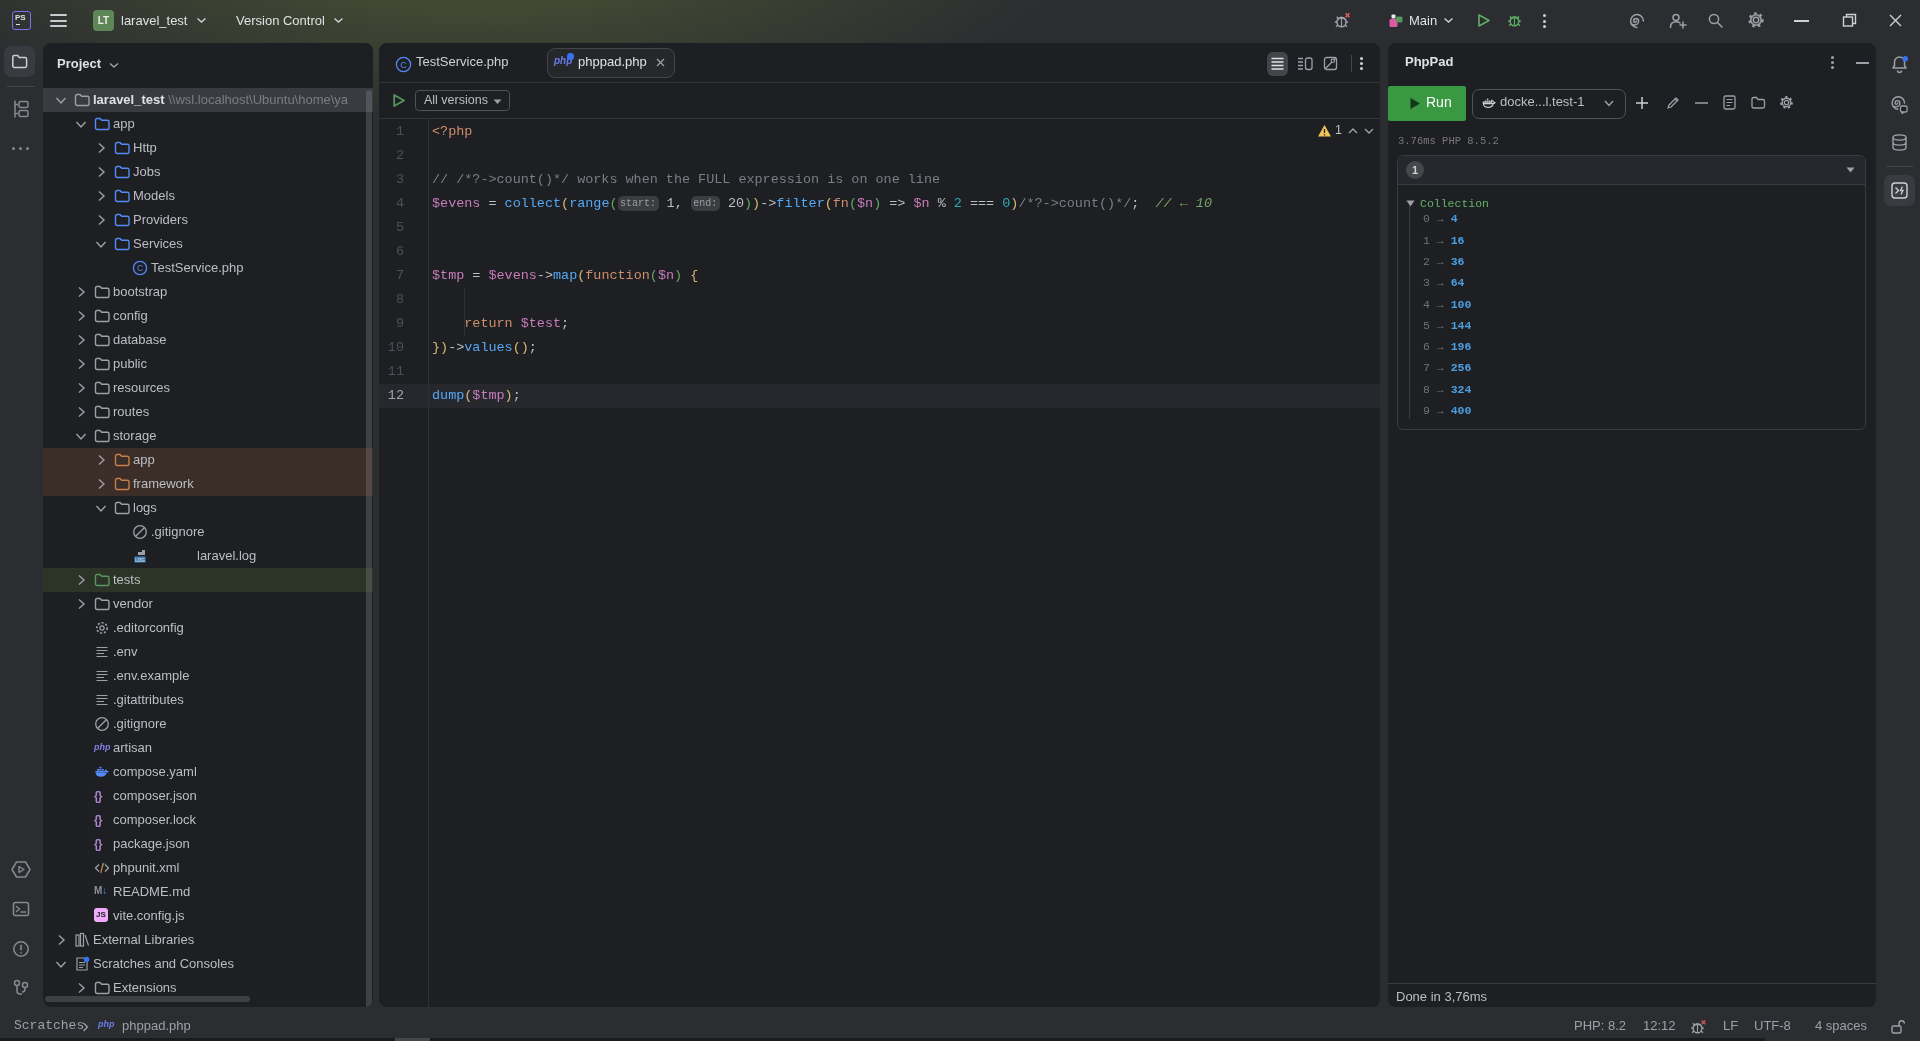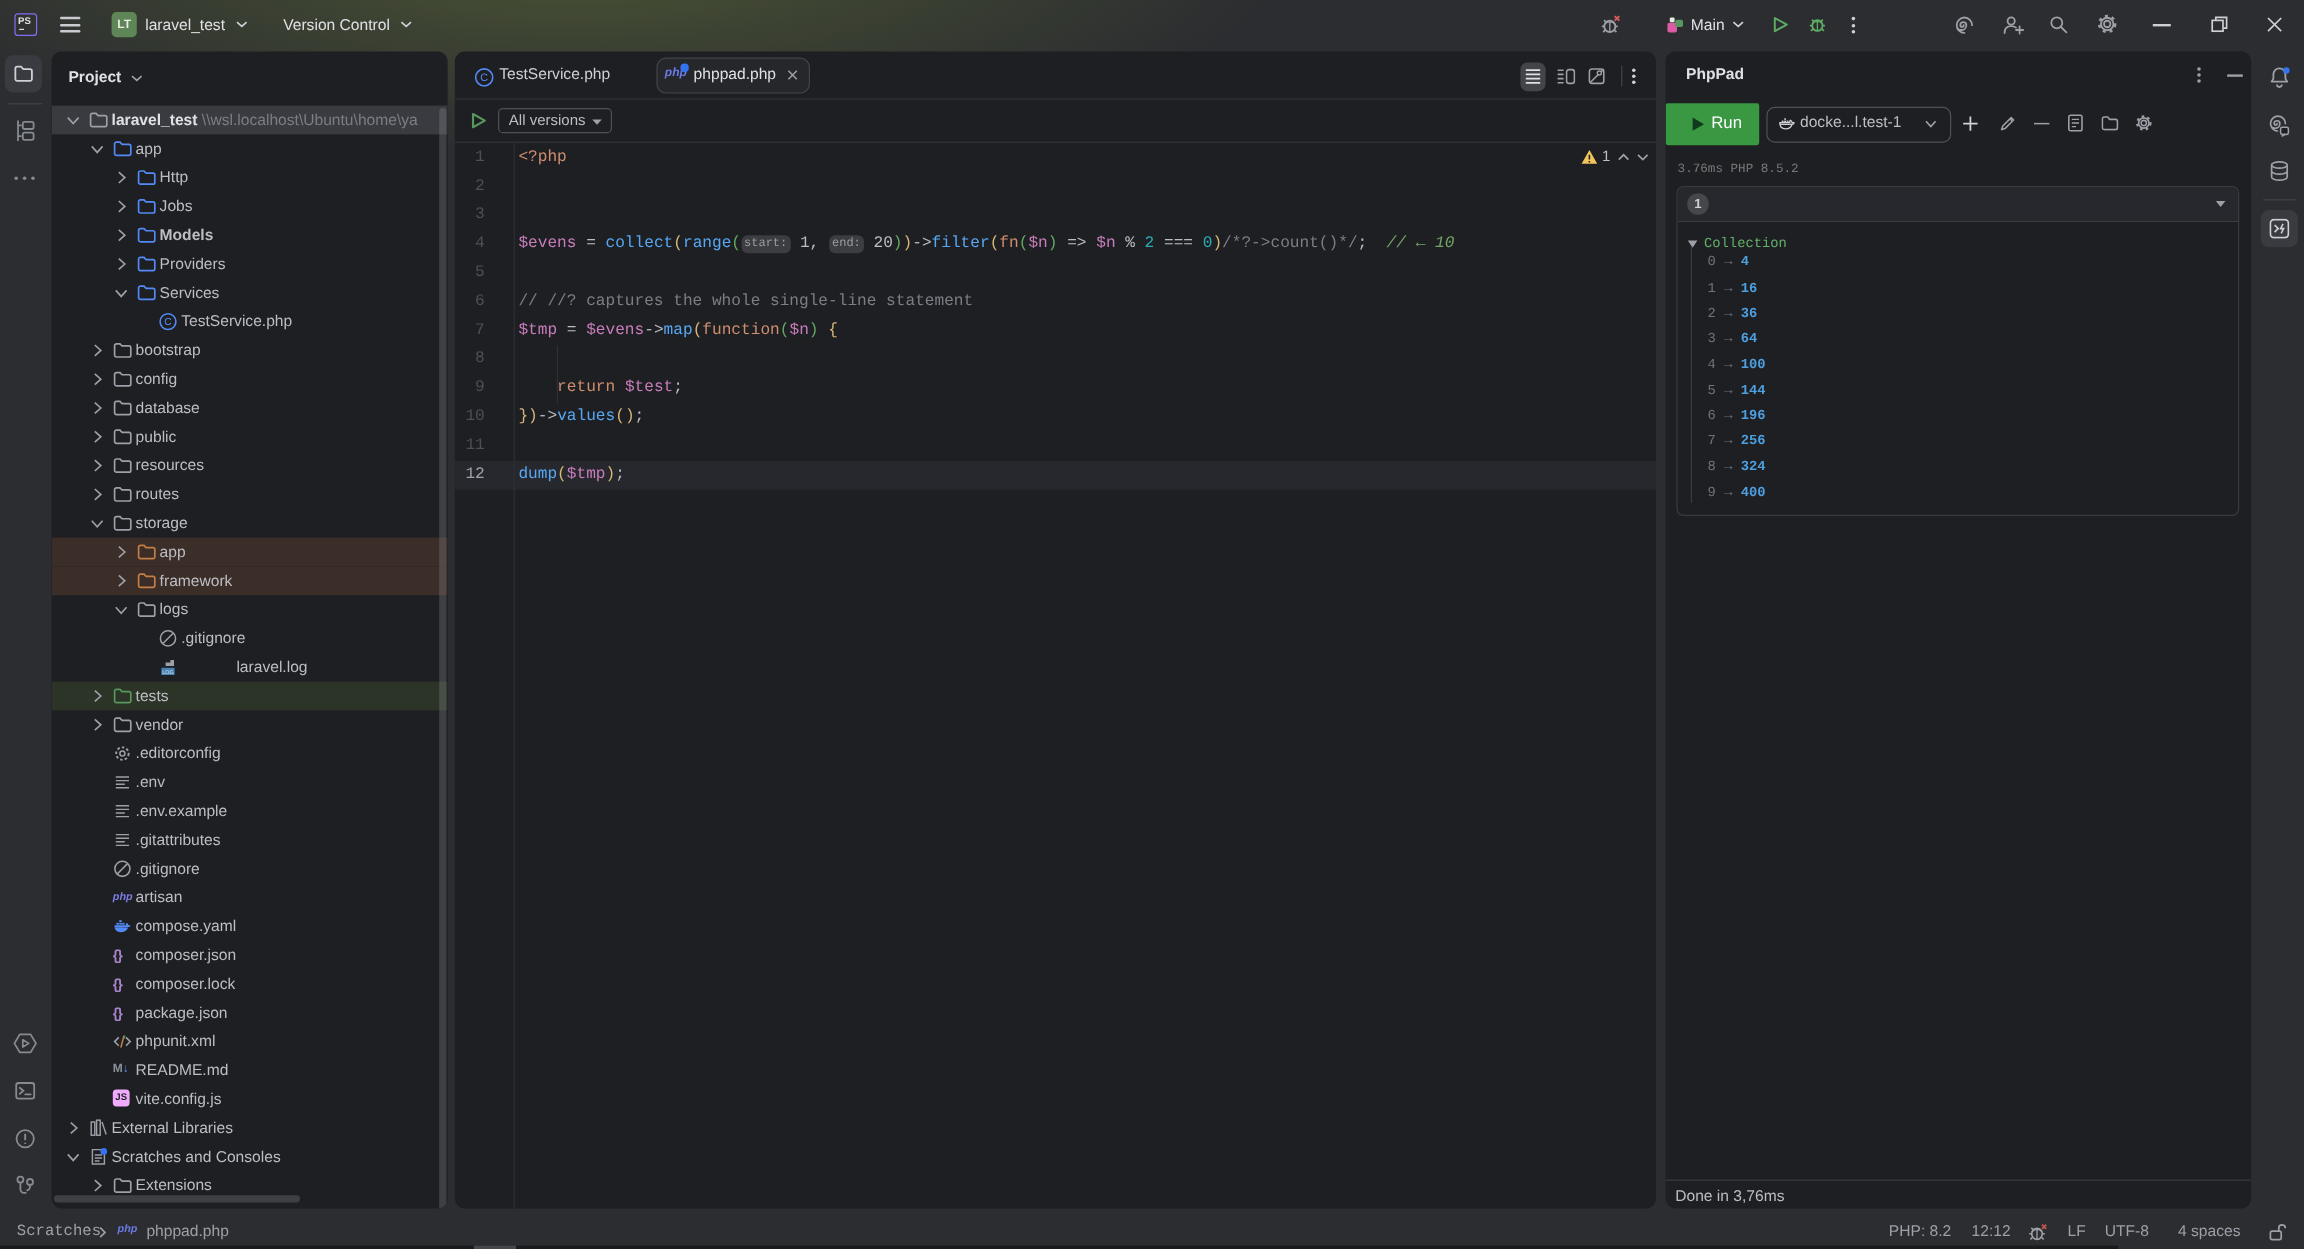--- a/index.html
+++ b/index.html
@@ -225,21 +225,21 @@
         </svg>
         <span class="lbl" style="left:90px;">Jobs</span>
       </div>
 <div class="trow" style="top:141px;">
         <svg class="ch" style="left:50px;">
           <path d="M6 3.5 L11 8 L6 12.5" stroke="#9DA0A8" stroke-width="1.4" fill="none"></path>
         </svg>
         <svg class="fi" style="left:71px;" viewBox="0 0 16 16">
           <path d="M1.5 4 a1.5 1.5 0 0 1 1.5-1.5 h3 l1.7 1.8 h5.8 a1.5 1.5 0 0 1 1.5 1.5 v6.2 a1.5 1.5 0 0 1 -1.5 1.5 h-10.5 a1.5 1.5 0 0 1 -1.5-1.5 Z" stroke="#548AF7" stroke-width="1.4" fill="none"></path>
         </svg>
-        <span class="lbl" style="left:90px;font-weight:bold;">Models</span>
+        <span class="lbl" style="left:90px;">Models</span>
       </div>
 <div class="trow" style="top:165px;">
         <svg class="ch" style="left:50px;">
           <path d="M6 3.5 L11 8 L6 12.5" stroke="#9DA0A8" stroke-width="1.4" fill="none"></path>
         </svg>
         <svg class="fi" style="left:71px;" viewBox="0 0 16 16">
           <path d="M1.5 4 a1.5 1.5 0 0 1 1.5-1.5 h3 l1.7 1.8 h5.8 a1.5 1.5 0 0 1 1.5 1.5 v6.2 a1.5 1.5 0 0 1 -1.5 1.5 h-10.5 a1.5 1.5 0 0 1 -1.5-1.5 Z" stroke="#548AF7" stroke-width="1.4" fill="none"></path>
         </svg>
         <span class="lbl" style="left:90px;">Providers</span>
       </div>
@@ -549,22 +549,22 @@
 <div class="ln" style="left:1px;top:121px;color:#4B5059;">6</div>
 <div class="ln" style="left:1px;top:145px;color:#4B5059;">7</div>
 <div class="ln" style="left:1px;top:169px;color:#4B5059;">8</div>
 <div class="ln" style="left:1px;top:193px;color:#4B5059;">9</div>
 <div class="ln" style="left:1px;top:217px;color:#4B5059;">10</div>
 <div class="ln" style="left:1px;top:241px;color:#4B5059;">11</div>
 <div class="ln" style="left:1px;top:265px;color:#A1A3AB;">12</div>
 <div class="abs" style="left:49px;top:0;width:1px;height:888px;background:#2E3034;"></div>
 <div class="abs" style="left:85px;top:169px;width:1px;height:48px;background:#2F3134;"></div>
 <div class="cl" style="left:53px;top:1px;"><span class="kw">&lt;?php</span></div>
+<div class="cl" style="left:53px;top:49px;"><span class="cm">// /*?-&gt;count()*/ works when the FULL expression is on one line</span></div>
 <div class="cl" style="left:53px;top:73px;"><span class="vr">$evens</span> = <span class="fn">collect</span><span class="p1">(</span><span class="fn">range</span><span class="p2">(</span><span class="inlay">start:</span> 1, <span class="inlay">end:</span> 20<span class="p2">)</span><span class="p1">)</span>-&gt;<span class="fn">filter</span><span class="p1">(</span><span class="kw">fn</span><span class="p2">(</span><span class="vr">$n</span><span class="p2">)</span> =&gt; <span class="vr">$n</span> % <span class="nm">2</span> === <span class="nm">0</span><span class="p1">)</span><span class="cm">/*?-&gt;count()*/</span>;<span class="res">  // ← 10</span></div>
-<div class="cl" style="left:53px;top:121px;"><span class="cm">// //? captures the whole single-line statement</span></div>
 <div class="cl" style="left:53px;top:145px;"><span class="vr">$tmp</span> = <span class="vr">$evens</span>-&gt;<span class="fn">map</span><span class="p1">(</span><span class="kw">function</span><span class="p2">(</span><span class="vr">$n</span><span class="p2">)</span> <span class="p1">{</span></div>
 <div class="cl" style="left:53px;top:193px;">    <span class="kw">return</span> <span class="vr">$test</span>;</div>
 <div class="cl" style="left:53px;top:217px;"><span class="p1">})</span>-&gt;<span class="fn">values</span><span class="p1">()</span>;</div>
 <div class="cl" style="left:53px;top:265px;"><span class="fn">dump</span><span class="p1">(</span><span class="vr">$tmp</span><span class="p1">)</span>;</div>
 <div class="abs" style="left:938px;top:4px;width:62px;height:17px;">
 <svg class="ic" style="left:0;top:1px;" width="15" height="14" viewBox="0 0 15 14">
           <path d="M7.5 1 L14 12.5 H1 Z" fill="#F2C55C"></path>
           <path d="M7.5 5 V9 M7.5 10.2 V11.5" stroke="#1E1F22" stroke-width="1.3"></path>
         </svg>
 <div class="abs" style="left:18px;top:0px;font-size:12.5px;color:#BCBEC4;">1</div>

